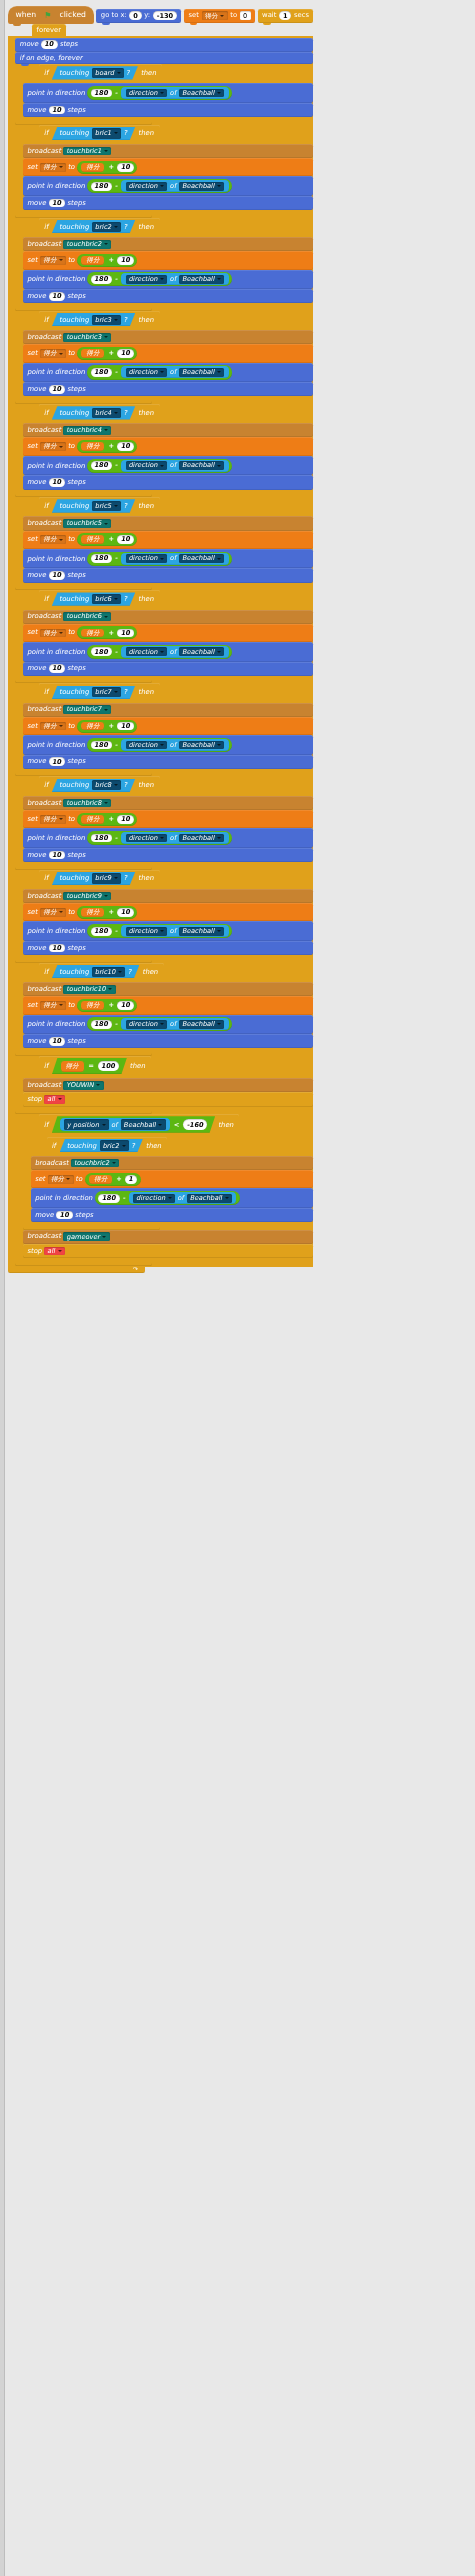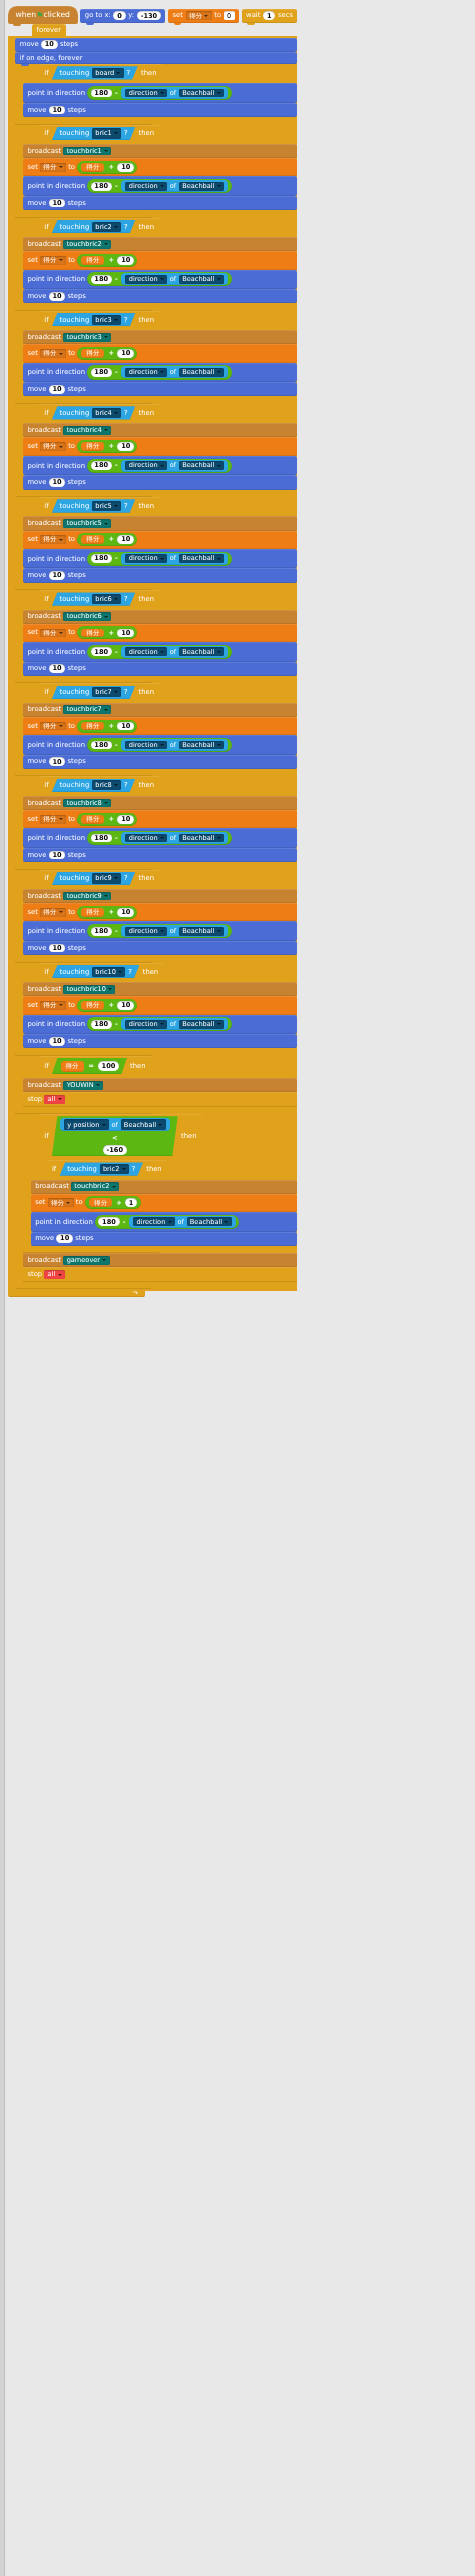--- a/index.html
+++ b/index.html
@@ -105,20 +105,21 @@
   .chead{
     display:inline-flex;align-items:center;gap:3.3px;
     background:#e0a11b;color:#fff;font-size:6.8px;
     padding:2.2px 5.5px 2.2px 4.9px;border-radius:2.2px 2.2px 0 0;
     box-shadow:inset 0 0.5px 0 rgba(255,255,255,.22);
     margin-left:24px;
   }
   .cbody{
     background:#e0a11b;padding:1.6px 0 1.6px 7.7px;
     box-shadow:inset 0 0 0 rgba(0,0,0,0);
+    font-style:italic;
   }
   .cbody>*{display:block;}
   .cfoot{
     background:#e0a11b;height:6px;border-radius:0 0 2.2px 2.2px;
     width:93px;position:relative;
     box-shadow:inset 0 -0.5px 0 rgba(0,0,0,.18);
   }
   .cfoot:after{
     content:"";position:absolute;left:5.5px;top:100%;
     width:7.7px;height:2.2px;border-radius:0 0 2.2px 2.2px;background:#e0a11b;
@@ -127,21 +128,21 @@
   .cfoot.narrow{width:82px;}
 
   .forever .chead,.forever .cbody,.forever .cfoot{background:#e0a11b;}
   .forever .cfoot{border-radius:0 0 2.2px 2.2px;width:137px;}
   .forever .cfoot:after{display:none;}
   .arrow-loop{
     position:absolute;right:6.6px;bottom:1.1px;color:#fff;font-size:6px;
   }
 
   .hatblk{
-    display:inline-flex;align-items:center;gap:0;
+    display:inline-flex;align-items:center;gap:8px;
     background:#c88330;color:#fff;font-size:7.7px;
     padding:4.4px 7.7px 3.8px 7.7px;
     border-radius:8.7px 8.7px 2.2px 2.2px;
     position:relative;
     box-shadow:inset 0 0.5px 0 rgba(255,255,255,.22);
   }
   .hatblk:after{
     content:"";position:absolute;left:5.5px;top:100%;
     width:7.7px;height:2.2px;border-radius:0 0 2.2px 2.2px;background:#c88330;
   }
@@ -835,21 +836,21 @@
                 <span class="caret"></span>
               </span>
             </div>
           </div>
           <div class="cfoot narrow"></div>
         </div>
 
         <div class="cblock">
           <div class="chead">
             <span>if</span>
-            <span class="bool" style="background:#5cb712;flex-direction:column;">
+            <span class="bool" style="background:#5cb712;">
               <span class="rep rep-sensing">
                 <span class="dropdown dd-sensing">
                   <span>y position</span>
                   <span class="caret"></span>
                 </span>
                 <span>of</span>
                 <span class="dropdown dd-sensing">
                   <span>Beachball</span>
                   <span class="caret"></span>
                 </span>

